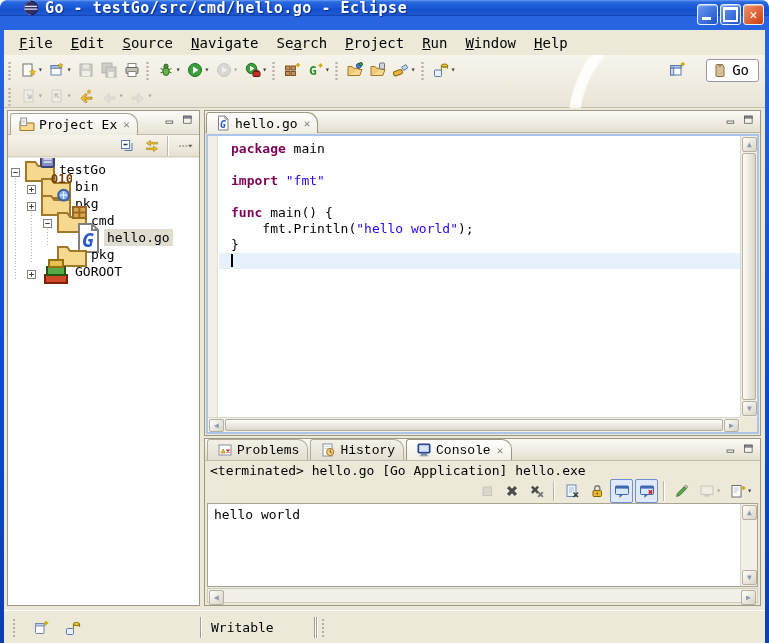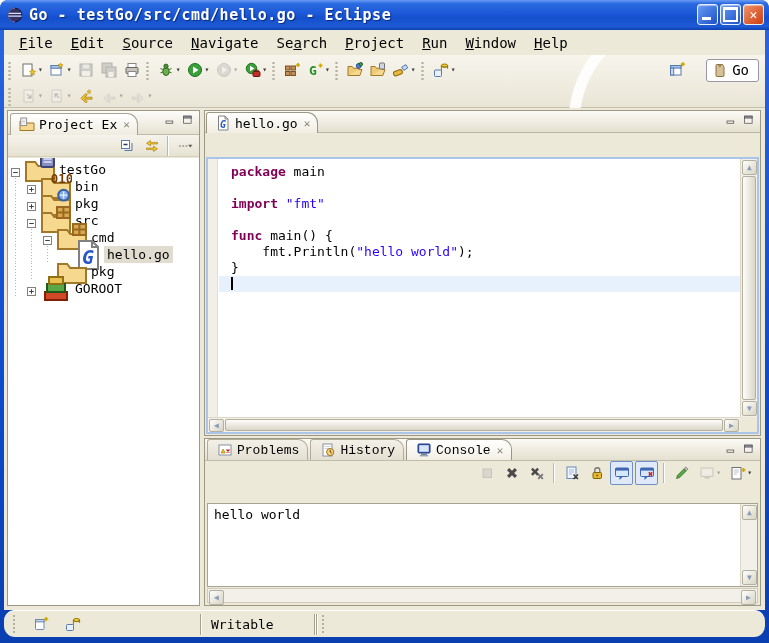--- a/index.html
+++ b/index.html
@@ -5,23 +5,23 @@
   html,body{margin:0;padding:0;background:#fff;}
   *{box-sizing:border-box;}
   #win{
     position:relative;width:769px;height:643px;overflow:hidden;
     background:linear-gradient(180deg,#2a66e2 0%,#0d4bcd 60%,#0a3fb0 100%);
     border-radius:8px 8px 0 0;
     font-family:"DejaVu Sans Mono","Liberation Mono",monospace;
     -webkit-font-smoothing:none;
   }
   
-  .titlebar{position:absolute;left:0;top:0;width:100%;height:30px;
+  .titlebar{position:absolute;left:0;top:0;width:100%;height:16px;
     background:linear-gradient(180deg,#6a9cf4 0%,#2a6ae0 12%,#1c58d8 45%,#1450cc 60%,#1e5ad4 88%,#0c40b0 100%);
-    border-radius:7px 7px 0 0;display:flex;align-items:center;padding:0 6px;}
+    border-radius:7px 7px 0 0;display:flex;align-items:center;padding:0 22px;}
   .title-text{color:#fff;font-size:15px;font-weight:bold;margin-left:6px;
     text-shadow:1px 1px 1px #0a2c7c;letter-spacing:.5px;white-space:nowrap;}
   .winbtns{position:absolute;right:5px;top:4px;display:flex;gap:2px;}
   .wbtn{width:21px;height:21px;border:1px solid #e8f0ff;border-radius:3px;
     display:flex;align-items:center;justify-content:center;position:relative;
     box-shadow:inset 0 1px 1px rgba(255,255,255,.5);}
   .wbtn.minb,.wbtn.maxb{background:linear-gradient(135deg,#6a9cf4,#1c50c8);}
   .wbtn.closeb{background:linear-gradient(135deg,#f09468,#cc3c10);}
   .wbtn.minb::before{content:"";position:absolute;left:4px;bottom:4px;width:9px;height:3px;background:#fff;}
   .wbtn.maxb::before{content:"";width:11px;height:10px;border:2px solid #fff;border-top-width:3px;}
@@ -74,21 +74,21 @@
   .tcell .exp{position:absolute;left:3px;top:4px;width:9px;height:9px;}
   .ticon{width:32px;height:17px;flex:none;display:flex;align-items:center;justify-content:center;}
   .tlabel{padding:1px 3px;}
   .tlabel.selected{background:#e0ddd0;}
   
   .editor{left:200px;top:2px;width:557px;height:326px;}
   .ehead{position:relative;height:22px;background:linear-gradient(180deg,#fbfaf5,#e4e0d0);border-bottom:1px solid #b8b4a4;}
   .etab{position:absolute;left:1px;top:1px;height:21px;display:flex;align-items:center;gap:4px;padding:0 7px;
     background:linear-gradient(180deg,#ffffff,#f0ede2);border:1px solid #9a9684;border-bottom:none;
     border-radius:3px 11px 0 0;font-size:13px;}
-  .eclient{position:absolute;left:1px;right:1px;top:23px;bottom:1px;border:2px solid #aac4ea;background:#a21caf;margin-top:23px;}
+  .eclient{position:absolute;left:1px;right:1px;top:23px;bottom:1px;border:2px solid #aac4ea;background:#a21caf;}
   .codearea{position:absolute;left:0;top:0;right:17px;bottom:15px;background:#fff;overflow:hidden;}
   .ruler{position:absolute;left:0;top:0;bottom:0;width:10px;background:#f1efe7;border-right:1px solid #e2ded2;}
   .codelines{position:absolute;left:11px;right:0;top:5px;font-size:13px;line-height:16px;}
   .cline{height:16px;padding-left:12px;white-space:pre;}
   .cline.current{background:#e6f1fd;}
   .tok-kw{color:#7f0055;font-weight:bold;}
   .tok-str{color:#2a00ff;}
   .tok-pl{color:#000;}
   .caret{display:inline-block;width:2px;height:13px;background:#000;vertical-align:-2px;}
   
@@ -110,22 +110,22 @@
     border:1px solid #b0ac9c;border-bottom:none;border-radius:3px 10px 0 0;
     background:linear-gradient(180deg,#f3f0e7,#e3dfd1);white-space:nowrap;font-family:Liberation Mono, monospace;}
   .btab.active{background:linear-gradient(180deg,#ffffff,#f2efe4);border-color:#9a9684;}
   .bstatus{height:18px;font-size:13px;padding:2px 5px;color:#000;white-space:pre;}
   .btoolbar{height:23px;display:flex;justify-content:flex-end;align-items:center;padding-right:5px;gap:2px;}
   .bout{position:absolute;left:2px;right:2px;top:64px;height:84px;background:#fff;border:1px solid #a8a494;}
   .bout-text{position:absolute;left:1px;top:1px;right:18px;bottom:1px;padding:2px 5px;font-size:13px;white-space:pre;color:#000;}
   .bvscroll{position:absolute;right:0;top:0;bottom:0;width:17px;background:#f2f0e8;border-left:1px solid #dcd8c8;display:flex;flex-direction:column;padding:1px;}
   .bhscroll{position:absolute;left:2px;right:2px;top:149px;height:15px;background:#f2f0e8;border:1px solid #d0ccbc;display:flex;padding:1px;justify-content:space-between;}
   
-  .statusbar{position:absolute;left:4px;top:610px;width:761px;height:27px;background:#ECE9D8;
-    border-top:1px solid #fff;display:flex;align-items:center;font-size:13px;color:#000;border-radius:11px;}
+  .statusbar{position:absolute;left:4px;top:610px;width:761px;height:34px;background:#ECE9D8;
+    border-top:1px solid #fff;display:flex;align-items:center;font-size:13px;color:#000;}
   .sb-left{width:196px;flex:none;display:flex;align-items:center;gap:9px;padding-left:5px;height:100%;}
   .sb-sep{width:0;height:21px;border-left:1px solid #a39f8e;border-right:1px solid #fff;flex:none;}
   .sb-cell{height:100%;display:flex;align-items:center;padding:0 9px;flex:none;white-space:pre;}
   .sb-cell.w1{width:112px;}
   .sb-cell.w2{width:102px;}
   .vgrip{width:5px;height:18px;flex:none;margin:0 3px;
     background-image:repeating-linear-gradient(180deg,#b4b0a0 0 2px,rgba(0,0,0,0) 2px 4px);
     background-size:2px 100%;background-repeat:no-repeat;background-position:1px 0;}
 </style>
 </head>
@@ -459,30 +459,20 @@
                 <text x="11" y="6" font-size="6.2" font-weight="bold" fill="#7a3c00" text-anchor="middle" font-family="DejaVu Sans Mono,monospace">010</text>
               </svg></span><span class="tlabel">bin</span></div>
           <div class="titem"><span class="tcell guide"></span><span class="tcell"><span class="exp"><svg viewBox="0 0 9 9" width="9" height="9">
                   <rect x="0.5" y="0.5" width="8" height="8" fill="#fff" stroke="#848278"></rect>
                   <path d="M2.2 4.5h4.6M4.5 2.2v4.6" stroke="#404040"></path>
                 </svg></span></span><span class="ticon"><svg viewBox="0 0 16 16">
                 <path d="M1 13.5V4h4.6l1.5 2H15v7.5z" fill="#f6d98e" stroke="#a07828"></path>
                 <circle cx="11.8" cy="3.6" r="2.7" fill="#88b0e8" stroke="#3860a8"></circle>
                 <path d="M10 3.6h3.6M11.8 1.8v3.6" stroke="#e8f0fc" stroke-width=".6"></path>
               </svg></span><span class="tlabel">pkg</span></div>
-          <div class="titem"><span class="tcell guide"></span><span class="tcell"><span class="exp"><svg viewBox="0 0 9 9" width="9" height="9">
-                  <rect x="0.5" y="0.5" width="8" height="8" fill="#fff" stroke="#848278"></rect>
-                  <path d="M2.2 4.5h4.6" stroke="#404040"></path>
-                </svg></span></span><span class="ticon"><svg viewBox="0 0 16 16">
-                <path d="M1 13.5V4h4.6l1.5 2H15v7.5z" fill="#f6d98e" stroke="#a07828"></path>
-                <g fill="#d8a850" stroke="#9a6820">
-                  <rect x="8.5" y="1" width="6.5" height="5.5"></rect>
-                  <path d="M8.5 3.7H15M11.7 1v5.5" fill="none"></path>
-                </g>
-              </svg></span><span class="tlabel">src</span></div>
           <div class="titem"><span class="tcell guide"></span><span class="tcell guide"></span><span class="tcell"><span class="exp"><svg viewBox="0 0 9 9" width="9" height="9">
                   <rect x="0.5" y="0.5" width="8" height="8" fill="#fff" stroke="#848278"></rect>
                   <path d="M2.2 4.5h4.6" stroke="#404040"></path>
                 </svg></span></span><span class="ticon"><svg viewBox="0 0 16 16">
                 <path d="M1 13.5V4h4.6l1.5 2H15v7.5z" fill="#f6d98e" stroke="#a07828"></path>
                 <g fill="#d8a850" stroke="#9a6820">
                   <rect x="8.5" y="1" width="6.5" height="5.5"></rect>
                   <path d="M8.5 3.7H15M11.7 1v5.5" fill="none"></path>
                 </g>
               </svg></span><span class="tlabel">cmd</span></div>
@@ -602,20 +592,21 @@
               <rect x="2" y="8" width="9" height="3" fill="#f4f2ea" stroke="#505050"></rect>
             </svg>
           </span>
         <span class="pm">
             <svg viewBox="0 0 16 16">
               <rect x="1.5" y="1.5" width="10" height="9.5" fill="#f4f2ea" stroke="#505050"></rect>
               <rect x="1.5" y="1.5" width="10" height="2.6" fill="#9c98b0" stroke="#505050"></rect>
             </svg>
           </span>
       </span>
+      <div class="bstatus">&lt;terminated&gt; hello.go [Go Application] hello.exe</div>
       <div class="btoolbar" id="ctoolbar">
           <span class="tbtn disabled">
             <span class="icon">
               <svg viewBox="0 0 16 16">
                 <rect x="4" y="4" width="8.5" height="8.5" fill="#c4bcb4" stroke="#98908a"></rect>
               </svg>
             </span>
           </span>
           <span class="tbtn">
             <span class="icon">

